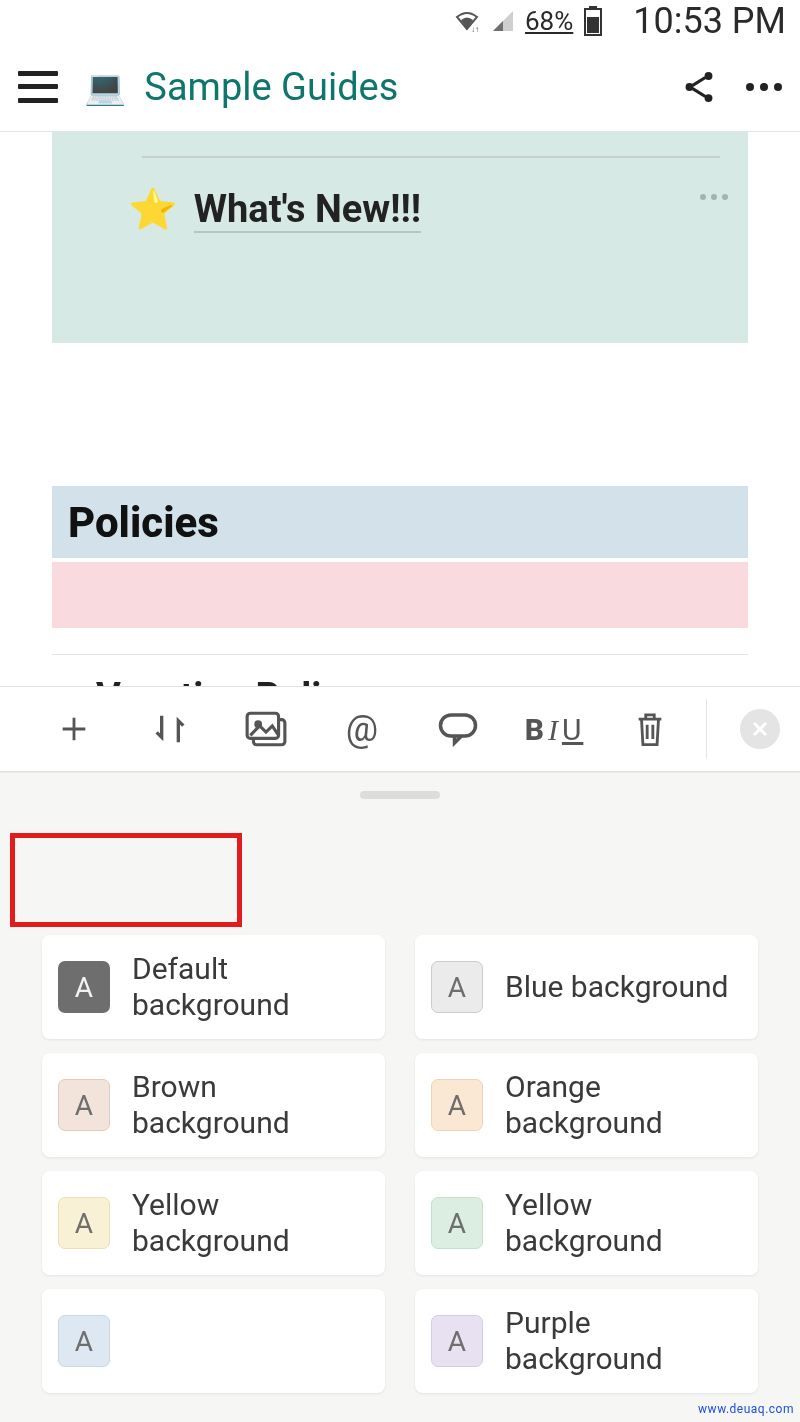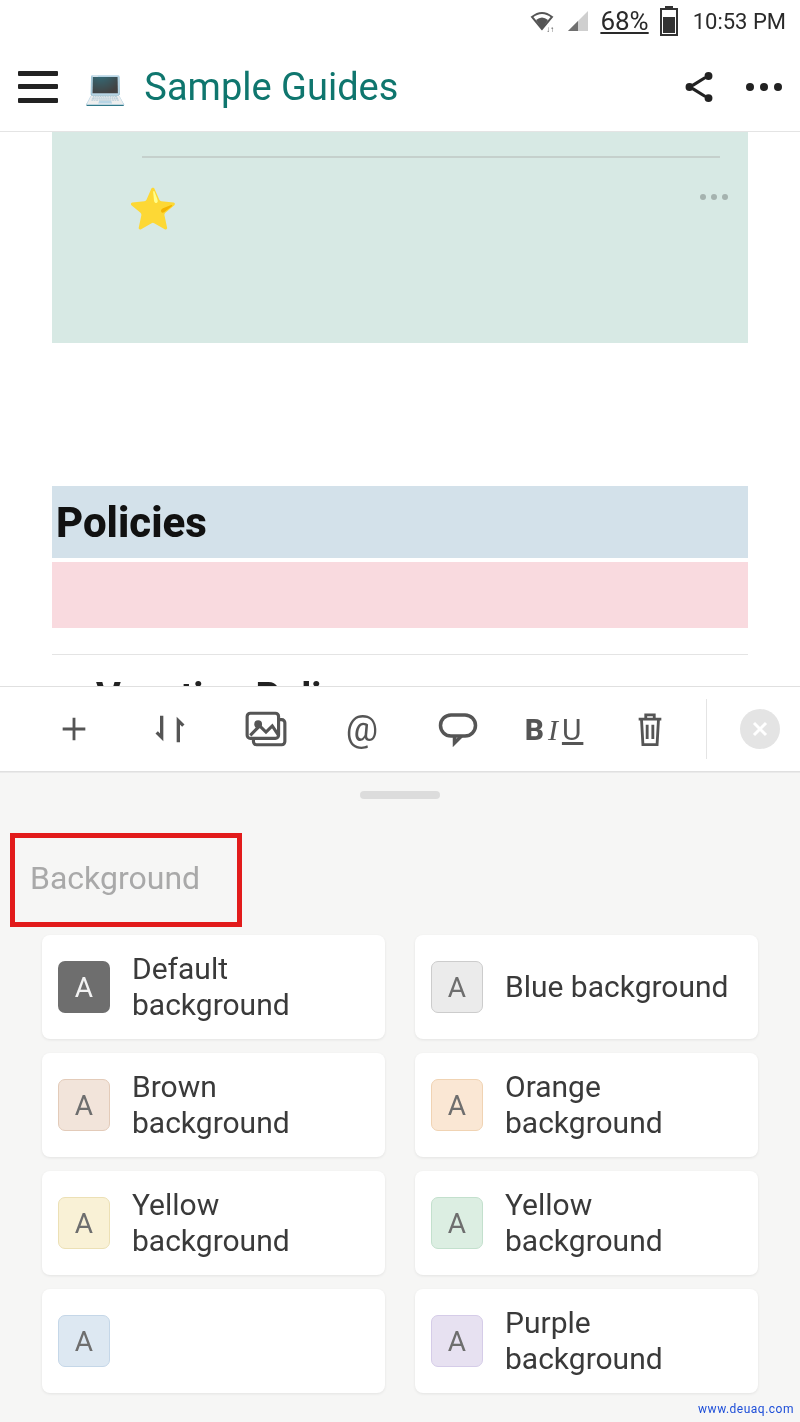--- a/index.html
+++ b/index.html
@@ -15,21 +15,21 @@
   height: 42px;
   display: flex;
   align-items: center;
   justify-content: flex-end;
   padding: 0 14px;
   gap: 10px;
   font-size: 26px;
   color: #2a2a2a;
 }
 .status-bar .battery-pct { font-size: 26px; text-decoration: underline; }
-.status-bar .time { font-size: 22px; margin-left: 4px; }
+.status-bar .time { font-size: 36px; margin-left: 20px; }
 .header {
   height: 90px;
   border-bottom: 1px solid #e4e4e4;
   display: flex;
   align-items: center;
   padding: 0 18px;
 }
 .hamburger {
   width: 40px; height: 32px;
   display: flex; flex-direction: column; justify-content: space-between;
@@ -63,21 +63,21 @@
 .star-text {
   font-size: 38px; font-weight: 700; color: #222;
   border-bottom: 2px solid #b8c5c0;
 }
 .block-dots {
   position: absolute; right: 20px; top: 8px;
   display: flex; gap: 5px;
 }
 .block-dots span { width: 6px; height: 6px; border-radius: 50%; background: #a5b3af; }
 .policies-blue {
-  background: #d3e1ea; margin-top: 143px; padding: 12px 4px; height: 72px;
+  background: #d3e1ea; margin-top: 143px; padding: 12px 16px; height: 72px;
   font-size: 42px; font-weight: 800; color: #111;
 }
 .policies-pink {
   background: #f9dadf; height: 66px; margin-top: 4px;
 }
 .divider { border-top: 1px solid #e4e4e4; margin-top: 26px; }
 .vacation-row {
   display: flex; align-items: center; padding: 28px 0 0 44px; position: relative;
   font-size: 38px; font-weight: 700; color: #222;
   height: 56px;
@@ -220,20 +220,21 @@
       <span></span>
       <span></span>
   </div>
 </div>
 
 <div class="content">
   <div class="green-block">
     <div class="green-top-line"></div>
     <div class="star-row">
       <span class="star">⭐</span>
+      <span class="star-text">What's New!!!</span>
       <div class="block-dots">
           <span></span>
           <span></span>
           <span></span>
         </div>
     </div>
   </div>
 
   <div class="policies-blue">Policies</div>
   <div class="policies-pink"></div>
@@ -291,21 +292,20 @@
   <div style="width:1px;height:60px;background:#e4e4e4;margin:0 8px"></div>
   <div class="close-badge">
     <svg width="18" height="18" viewBox="0 0 18 18" stroke="#fff" stroke-width="3">
         <path d="M3 3 L15 15 M15 3 L3 15"></path>
       </svg>
   </div>
 </div>
 
 <div class="panel">
   <div class="drag-handle"></div>
-  <div class="section-label">Background</div>
   <div class="red-box"></div>
   <div class="options-grid">
       <div class="option-card">
         <div class="swatch default">A</div>
         <div class="option-label">Default background</div>
       </div>
       <div class="option-card">
         <div class="swatch gray">A</div>
         <div class="option-label">Blue background</div>
       </div>

